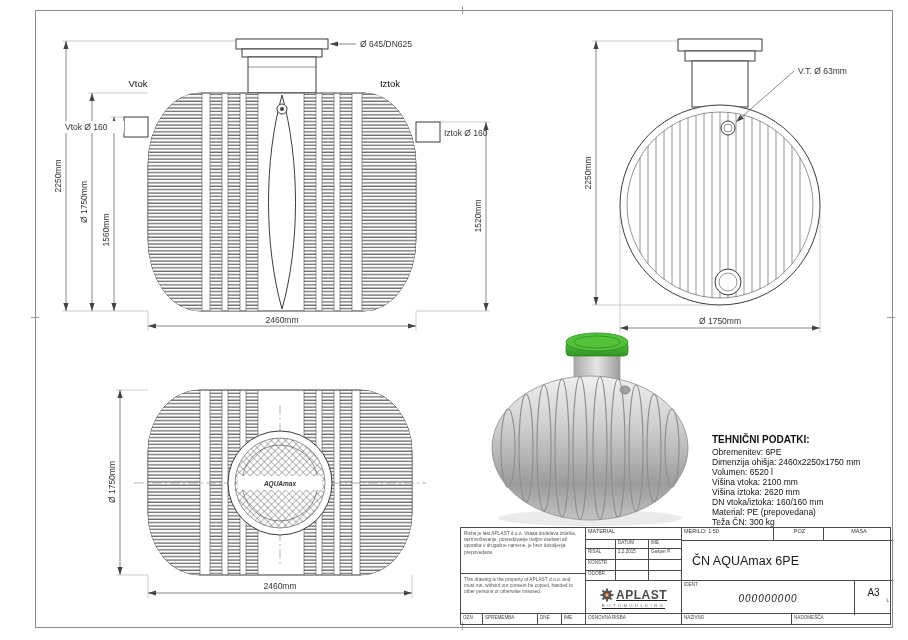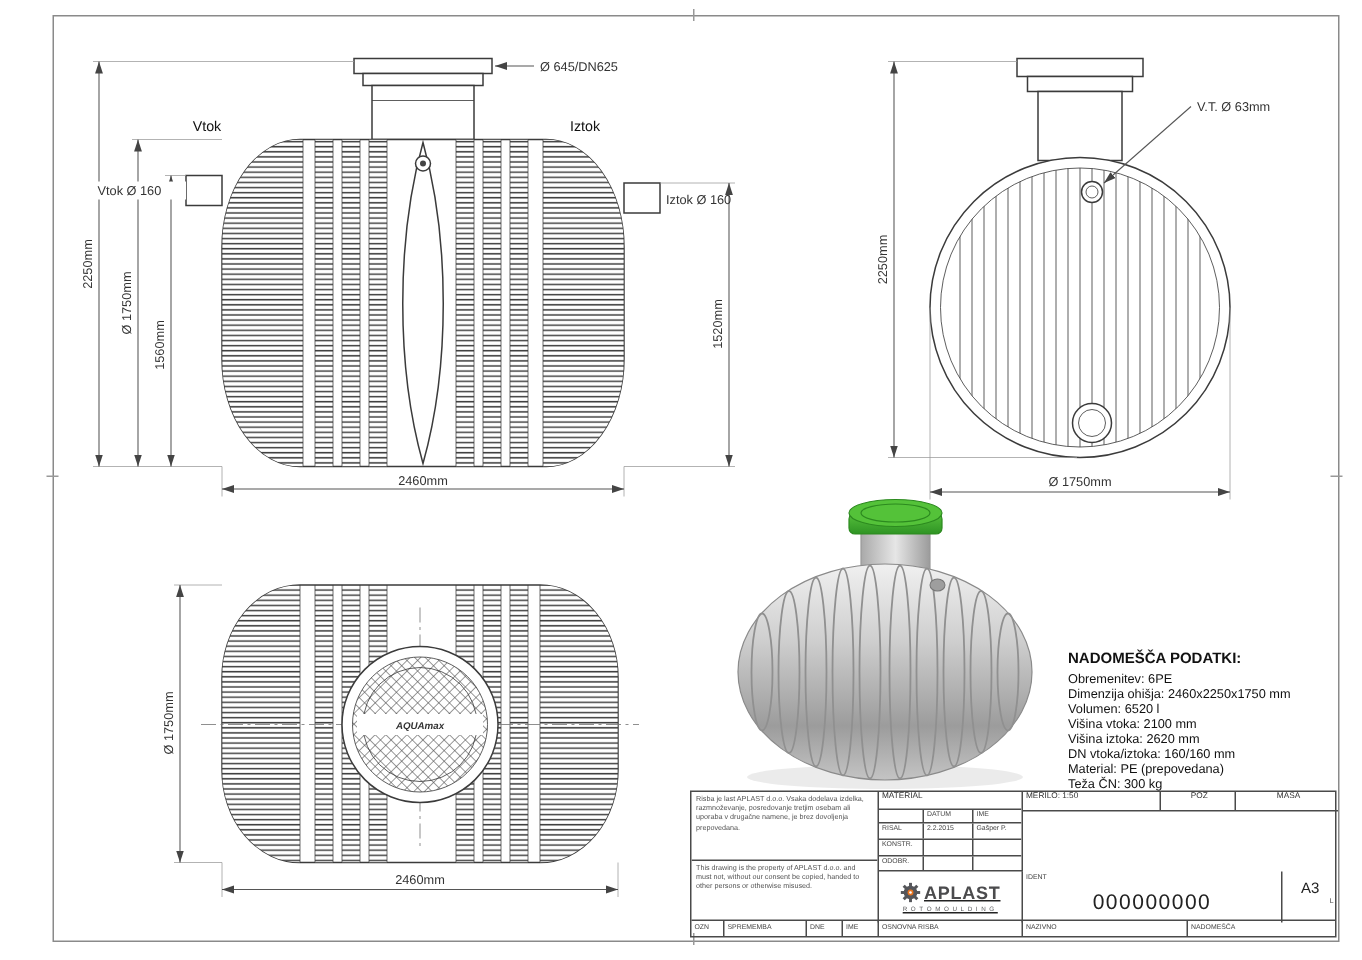--- a/index.html
+++ b/index.html
@@ -26,21 +26,21 @@
   .tb{position:absolute;left:460px;top:527px;width:431px;height:98px;border:1.2px solid #4a4a4a;
       box-sizing:border-box;color:#222;}
   .tb *{box-sizing:border-box;}
   .cell{position:absolute;overflow:hidden;}
   .br{border-right:1px solid #4a4a4a;} .bb{border-bottom:1px solid #4a4a4a;}
   .disc{font-size:4.8px;line-height:1.3;color:#555;padding:3px;}
   .tiny{font-size:4.6px;color:#444;} .small{font-size:5.5px;color:#333;}
   .mtrow{position:absolute;left:0;right:0;display:flex;}
   .mtc{padding-left:2px;overflow:hidden;white-space:nowrap;}
   .naziv{font-size:12.5px;color:#1a1a1a;display:flex;align-items:center;padding-left:10px;}
-  .ident-num{font-size:14px;letter-spacing:1px;text-align:center;margin-top:6px;}
+  .ident-num{font-size:10px;letter-spacing:1px;text-align:center;margin-top:6px;font-style:italic;}
   .a3{font-size:10px;text-align:center;padding-top:6px;}
   .logo{display:flex;flex-direction:column;align-items:center;justify-content:center;height:100%;text-decoration:underline;}
   .logorow{display:flex;align-items:center;gap:2px;}
   .logoname{font-size:12px;font-weight:bold;color:#4b4b4d;letter-spacing:0.5px;}
   .logosub{font-size:4.2px;letter-spacing:2.4px;color:#595a5c;margin-top:1px;}
   .footer{position:absolute;left:0;bottom:0;width:100%;height:11px;border-top:1px solid #4a4a4a;display:flex;}
   .fc{font-size:4.6px;color:#444;padding:1px 0 0 2px;border-right:1px solid #4a4a4a;overflow:hidden;white-space:nowrap;}
 </style>
 </head>
 <body>
@@ -254,21 +254,21 @@
     </g>
     <ellipse cx="147" cy="72" rx="5" ry="4" fill="#9e9e9e" stroke="#777" stroke-width="0.7"></ellipse>
     <g>
       <rect x="88" y="24" width="62" height="14" rx="4" fill="url(#gLid)" stroke="#2c8a1f" stroke-width="0.8"></rect>
       <ellipse cx="119" cy="24" rx="31" ry="9" fill="#54c239" stroke="#2c8a1f" stroke-width="0.8"></ellipse>
       <ellipse cx="119" cy="24" rx="23" ry="6" fill="none" stroke="#2c8a1f" stroke-width="0.8"></ellipse>
     </g>
   </svg>
 
   <div class="tech">
-    <div class="tt">NADOMEŠČA PODATKI:</div>
+    <div class="tt">TEHNIČNI PODATKI:</div>
     <div class="tl">Obremenitev: 6PE</div>
     <div class="tl">Dimenzija ohišja: 2460x2250x1750 mm</div>
     <div class="tl">Volumen: 6520 l</div>
     <div class="tl">Višina vtoka: 2100 mm</div>
     <div class="tl">Višina iztoka: 2620 mm</div>
     <div class="tl">DN vtoka/iztoka: 160/160 mm</div>
     <div class="tl">Material: PE (prepovedana)</div>
     <div class="tl">Teža ČN: 300 kg</div>
   </div>
 
@@ -328,20 +328,21 @@
         <div class="logosub">ROTOMOULDING</div>
       </div>
     </div>
 
     <div class="cell bb" style="left:221px;top:0;width:210px;height:13px;display:flex;">
       <div class="mtc small br" style="width:92px;">MERILO: 1:50</div>
       <div class="mtc small br" style="width:50px;text-align:center;">POZ</div>
       <div class="mtc small" style="flex:1;text-align:center;">MASA</div>
     </div>
 
+    <div class="cell bb naziv" style="left:221px;top:13px;width:210px;height:40px;">ČN AQUAmax 6PE</div>
 
     <div class="cell" style="left:221px;top:53px;width:172px;height:34px;">
       <div class="tiny" style="padding:1px 0 0 2px;">IDENT</div>
       <div class="ident-num">000000000</div>
     </div>
     <div class="cell" style="left:393px;top:53px;width:38px;height:34px;border-left:1px solid #4a4a4a;">
       <div class="a3">A3</div>
       <div class="tiny" style="text-align:right;padding-right:3px;">L</div>
     </div>
 

